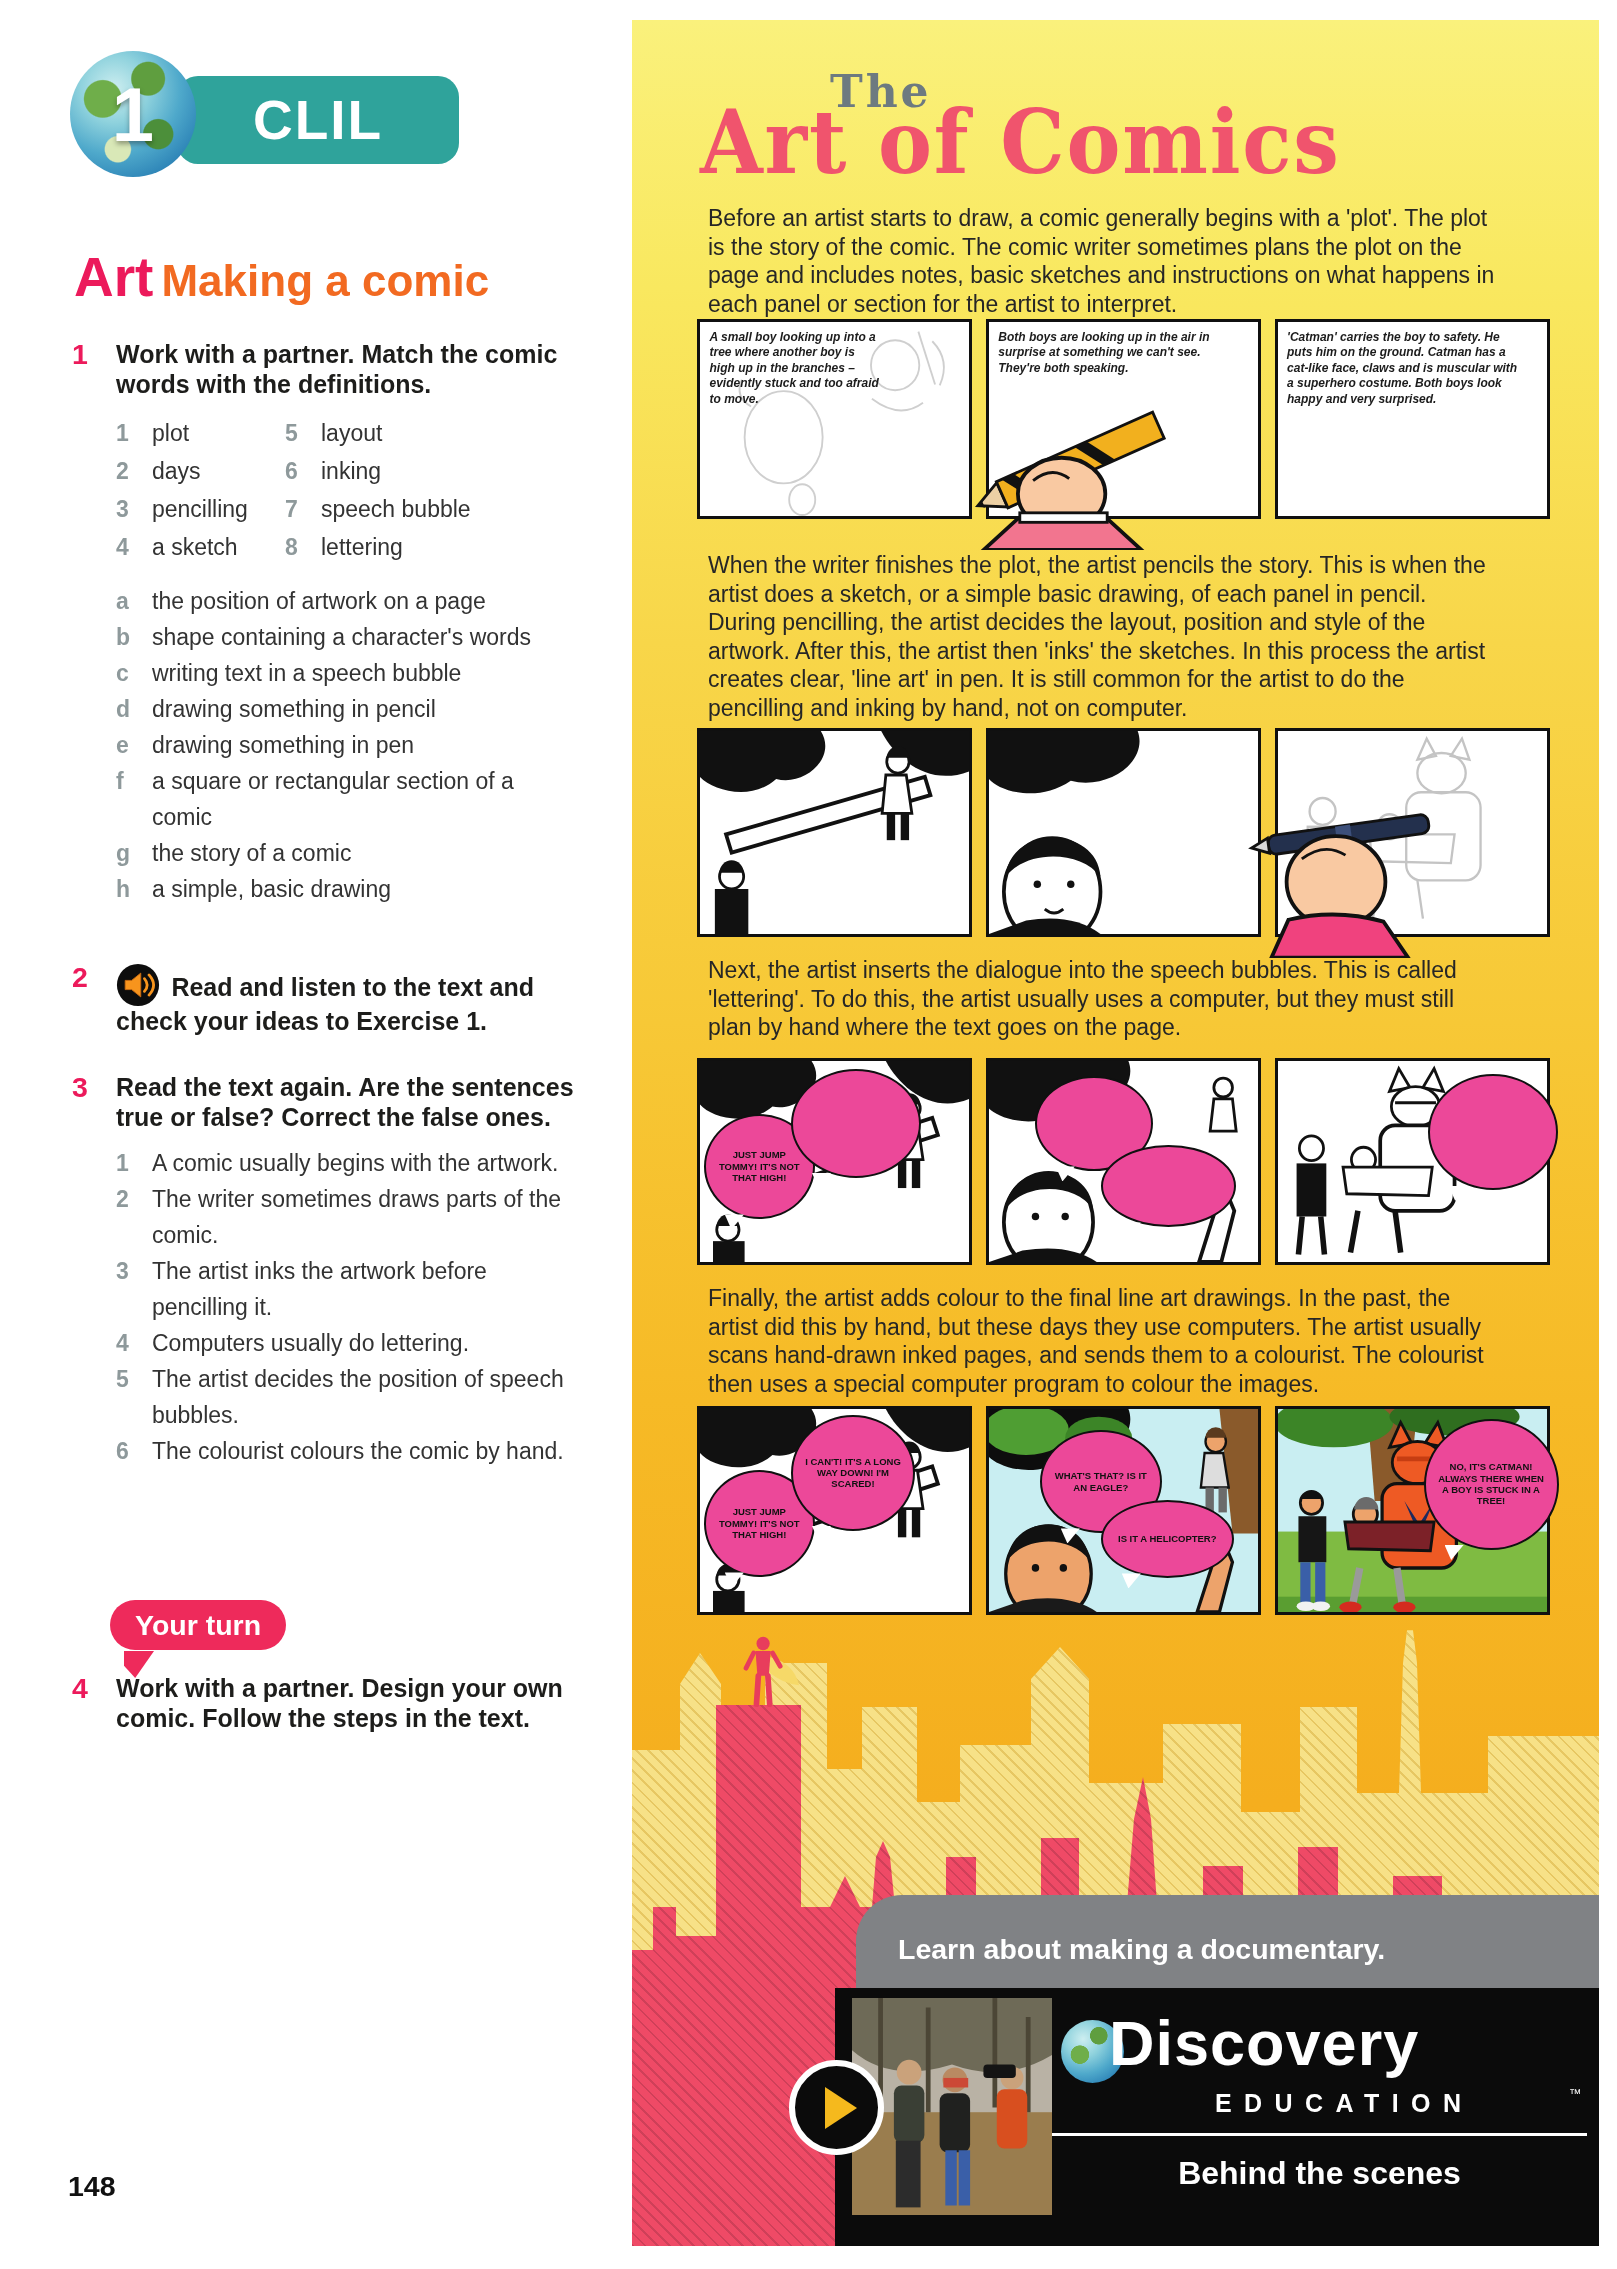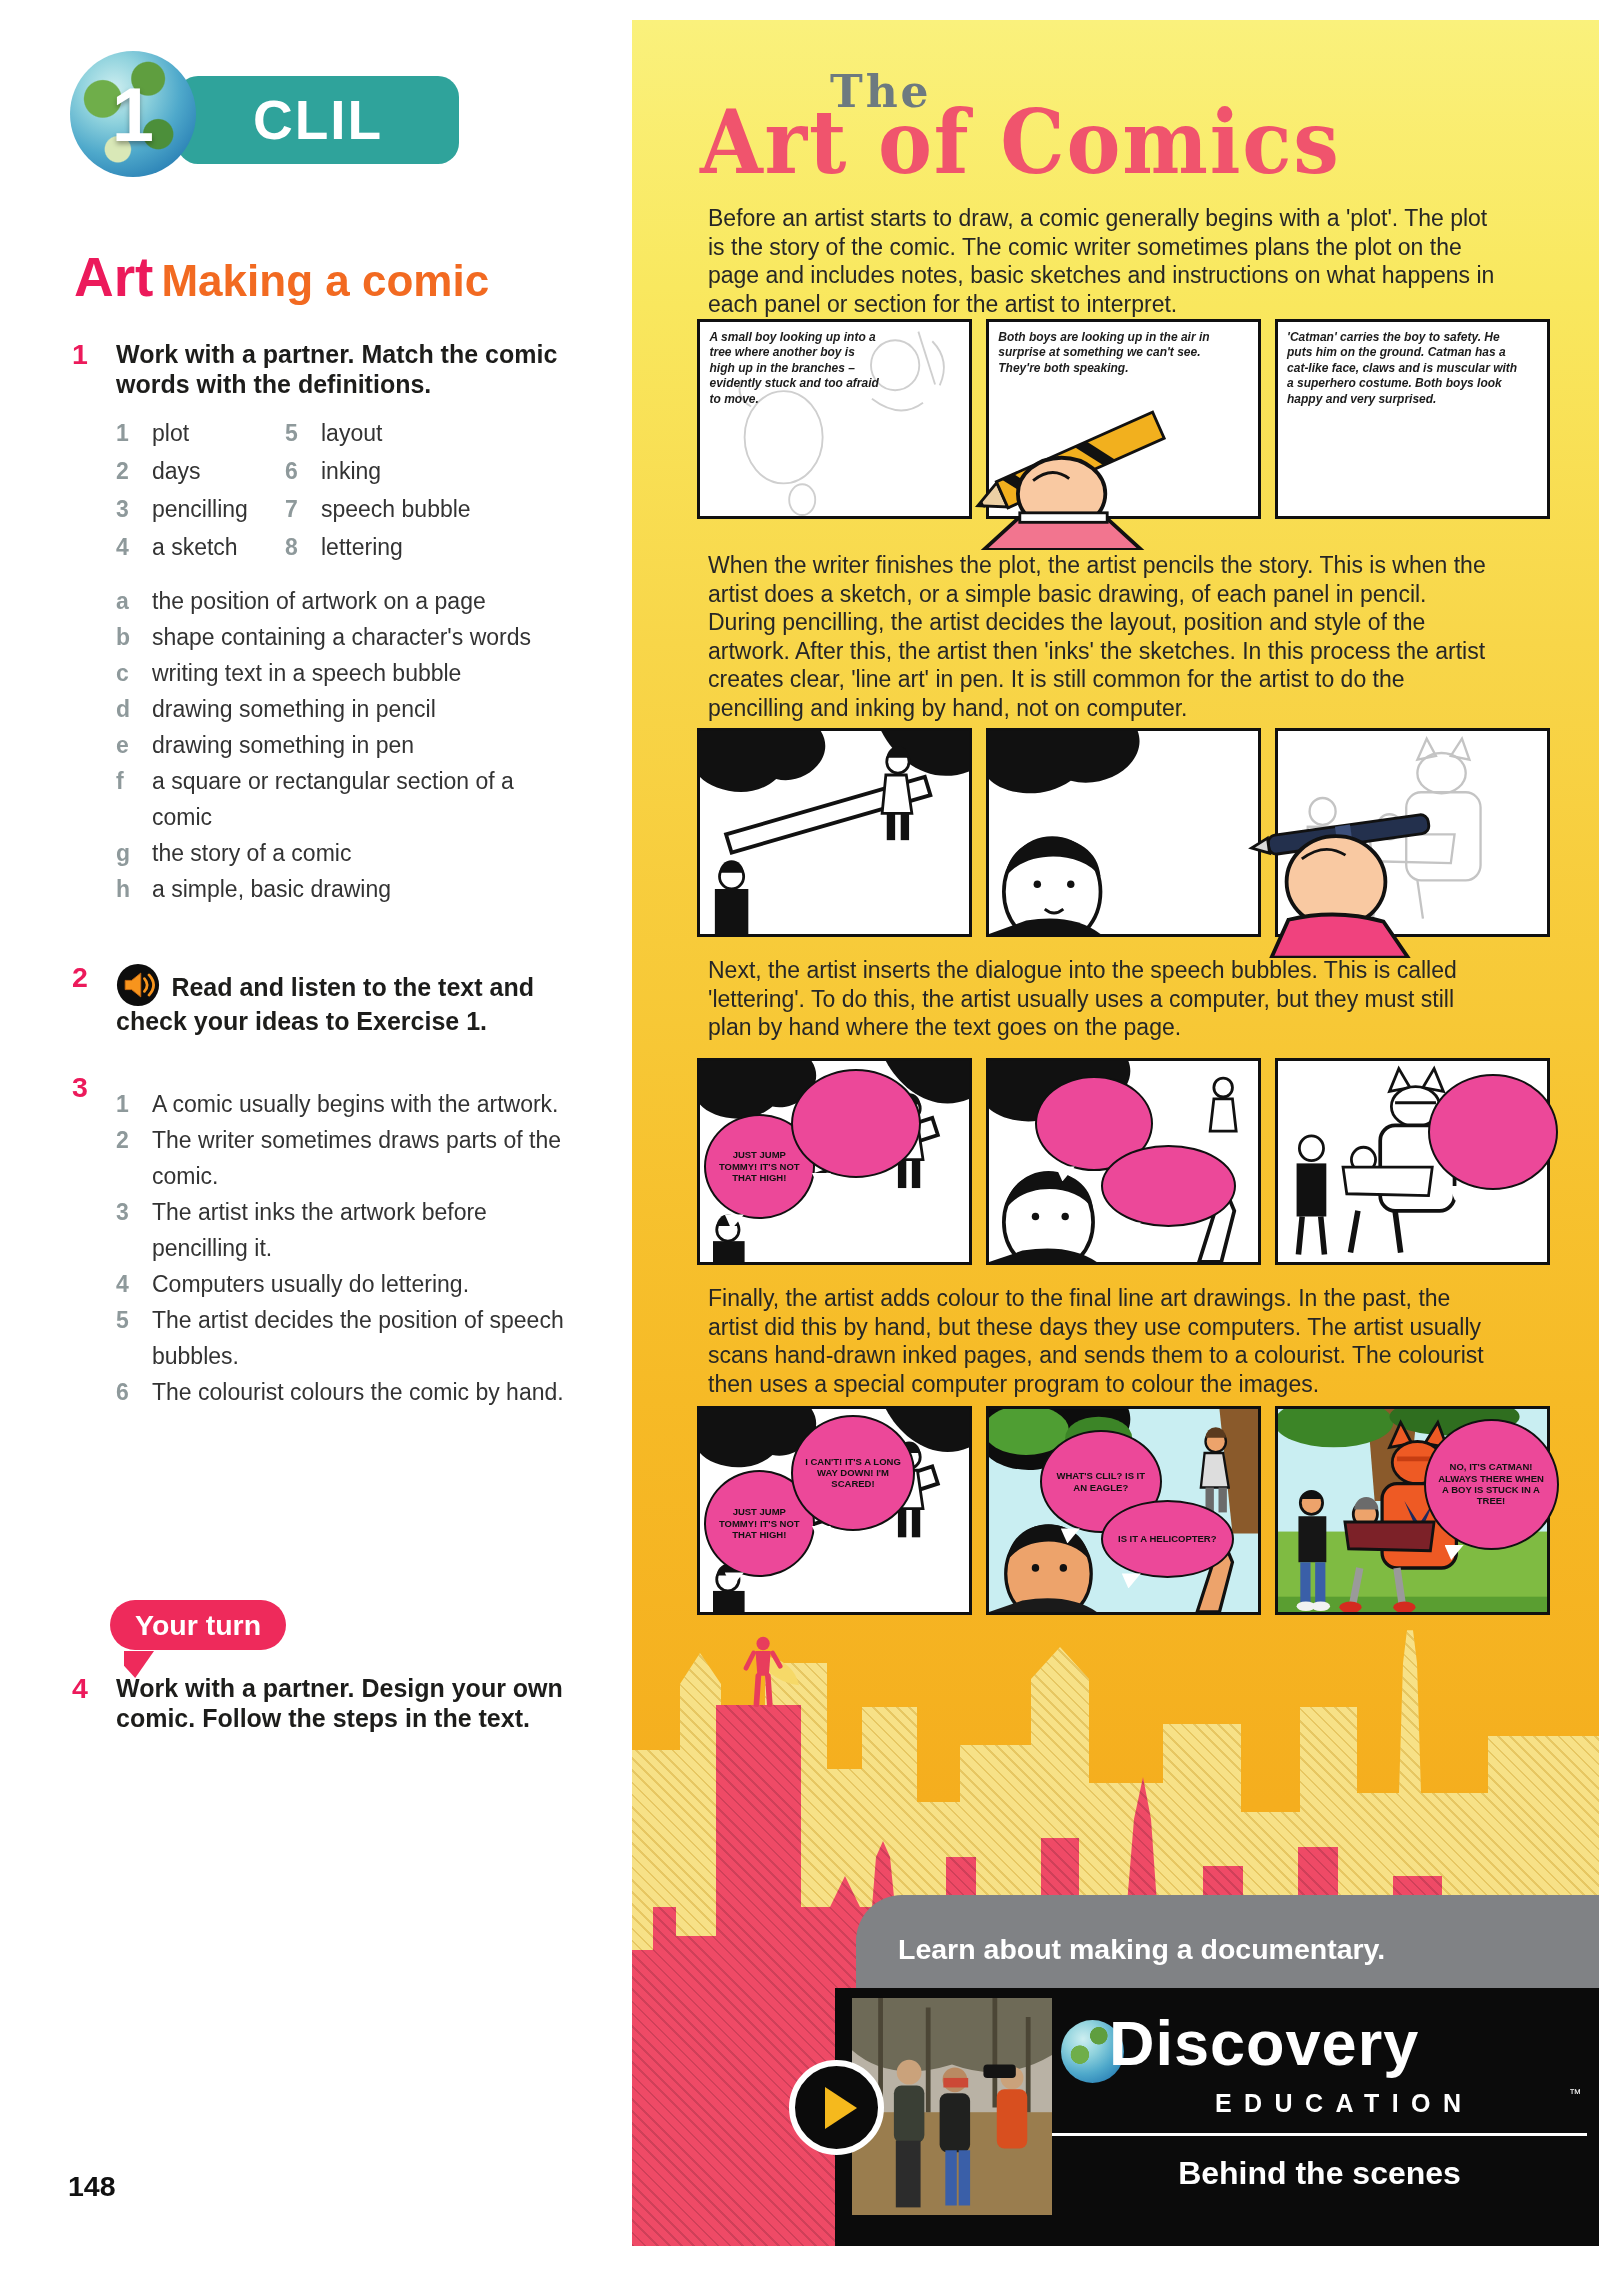--- a/index.html
+++ b/index.html
@@ -197,20 +197,21 @@
           <path d="M31,17 q6,7 0,14" stroke="#f7941d" fill="none" stroke-width="3" stroke-linecap="round"></path>
           <path d="M36,13 q10,11 0,22" stroke="#f7941d" fill="none" stroke-width="3" stroke-linecap="round"></path>
         </svg>
       </span><span>Read and listen to the text and check your ideas to Exercise 1.</span>
     </div>
   </div>
 
   <div class="abs exercise" style="left:72px;top:1073px;">
     <div class="ex-num">3</div>
     <div class="ex-body">
+      <div>Read the text again. Are the sentences true or false? Correct the false ones.</div>
       <div class="tf-list">
         <div class="li">
             <span class="li-n">1</span>
             <span>A comic usually begins with the artwork.</span>
           </div>
         <div class="li">
             <span class="li-n">2</span>
             <span>The writer sometimes draws parts of the comic.</span>
           </div>
         <div class="li">
@@ -437,21 +438,21 @@
           <polygon points="232,46 228,82 258,82 252,46" fill="#dddddd" stroke="#111" stroke-width="2.5"></polygon>
           <rect x="233" y="82" width="9" height="26" fill="#6b6b6b"></rect>
           <rect x="247" y="82" width="9" height="26" fill="#6b6b6b"></rect>
           <ellipse cx="64" cy="172" rx="46" ry="50" fill="#eda36b" stroke="#111" stroke-width="3.5"></ellipse>
           <path d="M20,158 C24,108 104,108 108,158 C88,132 40,132 20,158 Z" fill="#111"></path>
           <circle cx="50" cy="166" r="4" fill="#111"></circle>
           <circle cx="80" cy="166" r="4" fill="#111"></circle>
           <path d="M0,212 L36,200 Q86,192 116,212 Z" fill="#1a1a1a"></path>
           <polygon points="224,212 242,158 256,146 262,160 248,212" fill="#eda36b" stroke="#111" stroke-width="3.5"></polygon>
         </svg>
-        <div class="bubble" style="left:51px;top:21px;width:99px;height:80px;">WHAT'S CLIL? IS IT AN EAGLE?</div>
+        <div class="bubble" style="left:51px;top:21px;width:99px;height:80px;">WHAT'S THAT? IS IT AN EAGLE?</div>
         <div class="bubble" style="left:112px;top:91px;width:110px;height:55px;">IS IT A HELICOPTER?</div>
       </div>
       <div class="panel">
         <svg class="bg" viewBox="0 0 290 212" preserveAspectRatio="none">
           <rect width="290" height="212" fill="#c9eef2"></rect>
           <polygon points="96,0 150,0 140,96 104,96" fill="#8a5a2b"></polygon>
           <ellipse cx="60" cy="14" rx="64" ry="26" fill="#3c8527"></ellipse>
           <ellipse cx="190" cy="8" rx="70" ry="20" fill="#2f6e1f"></ellipse>
           <rect y="128" width="290" height="84" fill="#7fbb42"></rect>
           <rect y="196" width="290" height="16" fill="#5a9e31"></rect>

